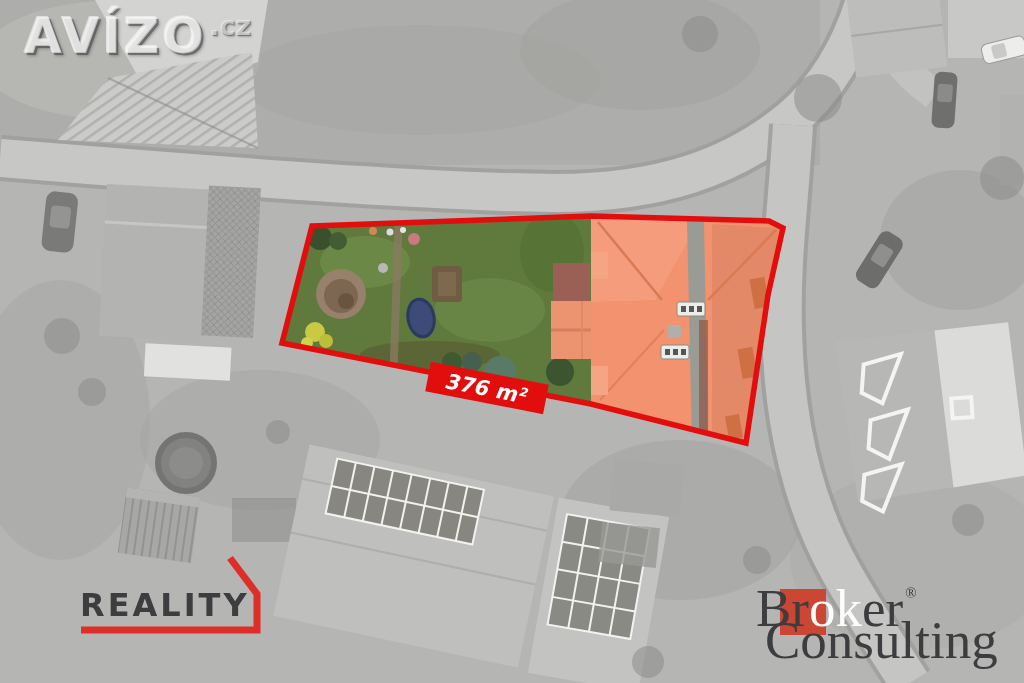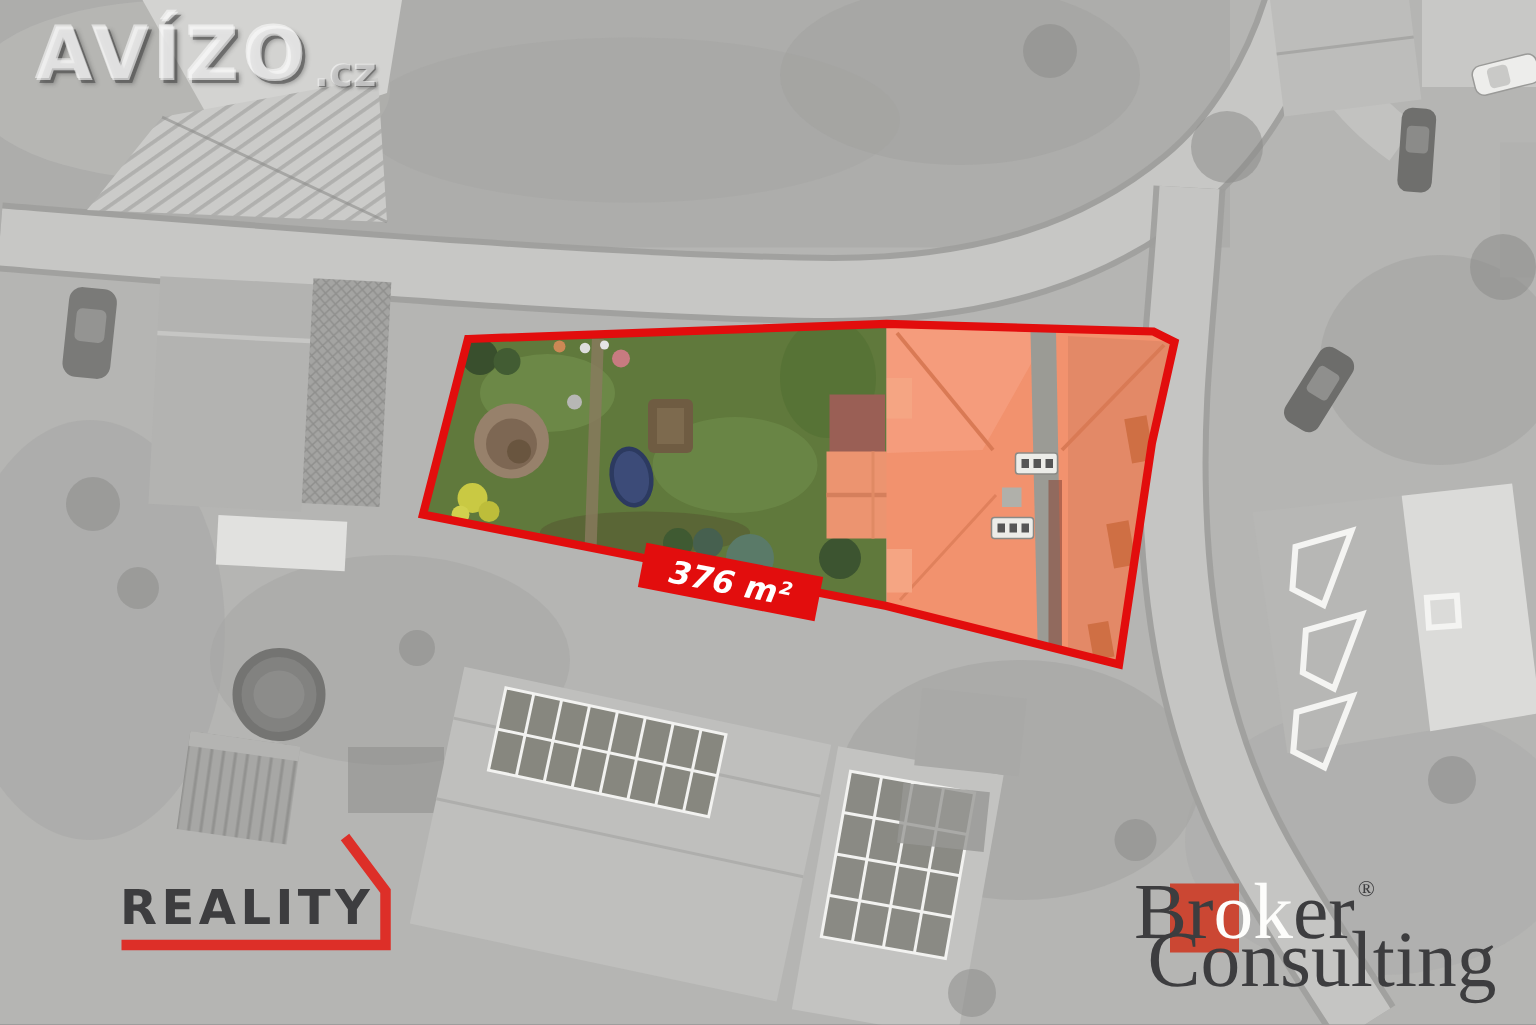--- a/index.html
+++ b/index.html
@@ -4,21 +4,21 @@
 <style>
   html,body{margin:0;padding:0;background:#888;}
   .stage{
     position:relative;width:1024px;height:683px;overflow:hidden;
     background:#b4b4b2;font-family:"DejaVu Sans","Liberation Sans",sans-serif;
   }
   .stage svg{position:absolute;left:0;top:0;}
 
   
   .avizo{
-    position:absolute;left:24px;top:10px;display:flex;align-items:flex-end;
+    position:absolute;left:24px;top:10px;display:flex;align-items:flex-start;
     user-select:none;
   }
   .avizo .brand{
     font-size:49px;font-weight:bold;letter-spacing:3px;line-height:1.1;
     color:rgba(248,248,248,0.62);
     text-shadow:-1px -1px 0 rgba(255,255,255,0.55),
                  2px 2px 0 rgba(70,70,70,0.55),
                  3px 3px 3px rgba(50,50,50,0.35);
   }
   .avizo .tld{

